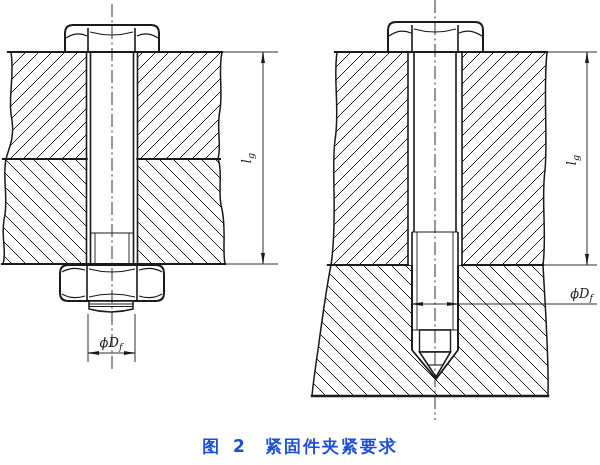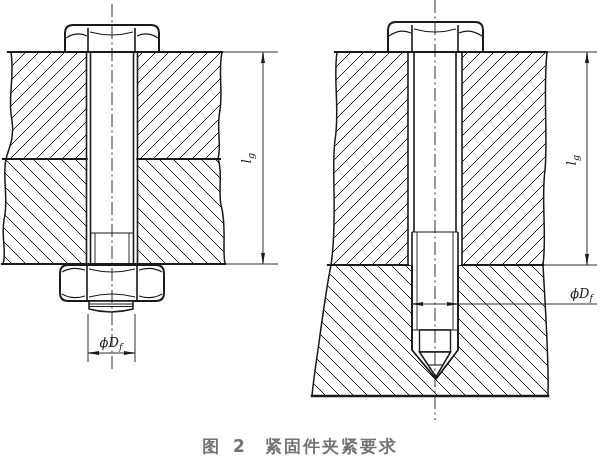--- a/index.html
+++ b/index.html
@@ -12,21 +12,21 @@
   .thin{stroke:#1a1a1a;stroke-width:0.9;fill:none;}
   .lite{stroke:#1a1a1a;stroke-width:1.1;fill:none;}
   .whitefill{fill:#ffffff;}
   .part{stroke:#1a1a1a;stroke-width:1.5;}
   .cl{stroke:#1a1a1a;stroke-width:0.9;fill:none;stroke-dasharray:13 3.5 2 3.5;}
   .arr{fill:#1a1a1a;stroke:none;}
   .dimtext{font-family:"DejaVu Serif","Liberation Serif",serif;font-style:italic;
            font-size:13px;fill:#1a1a1a;}
   .sub{font-size:9.5px;}
   .caption{position:absolute;top:435px;left:0;width:600px;text-align:center;
-           font-weight:bold;font-size:17px;color:#737373;letter-spacing:2px;}
+           font-weight:bold;font-size:17px;color:#1d4ed8;letter-spacing:2px;}
   .caption .fignum{margin-right:16px;letter-spacing:4px;}
 </style>
 </head>
 <body>
 
 <svg width="600" height="465" viewBox="0 0 600 465">
   <defs>
     <pattern id="hUp" width="13" height="13" patternUnits="userSpaceOnUse">
       <path d="M-3,3 L3,-3 M0,13 L13,0 M10,16 L16,10" stroke="#1a1a1a" stroke-width="1" fill="none"></path>
     </pattern>

